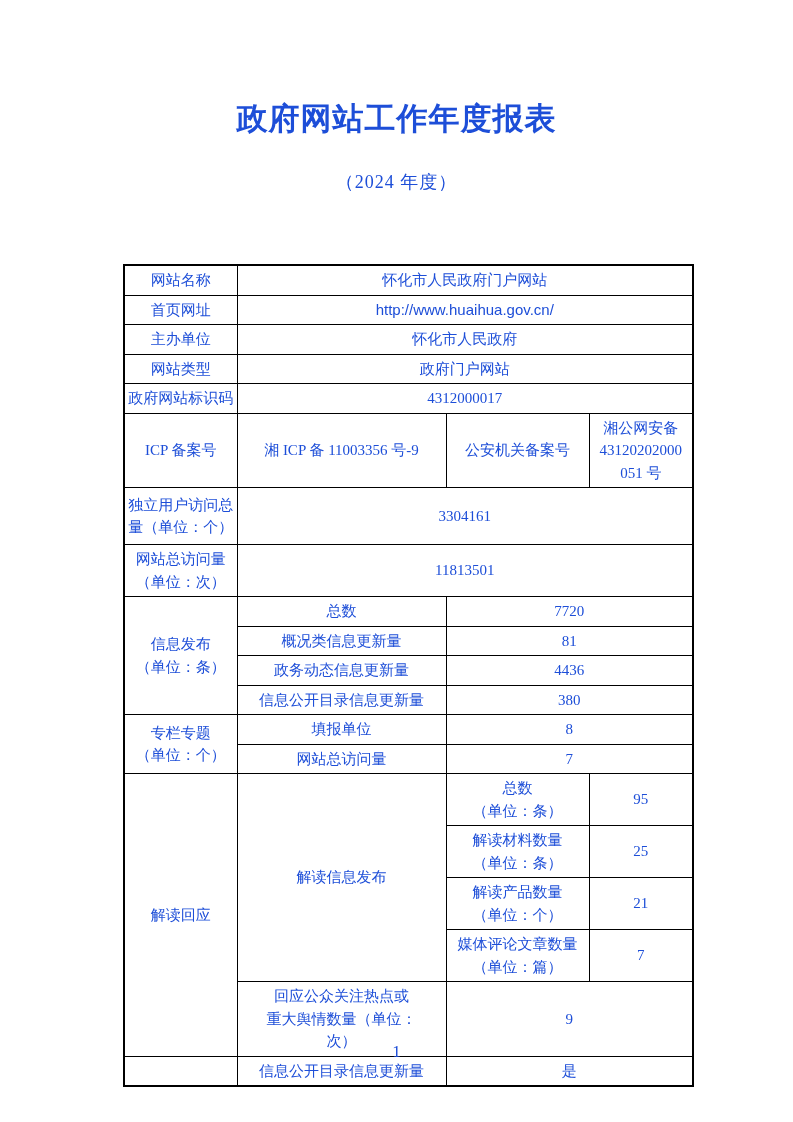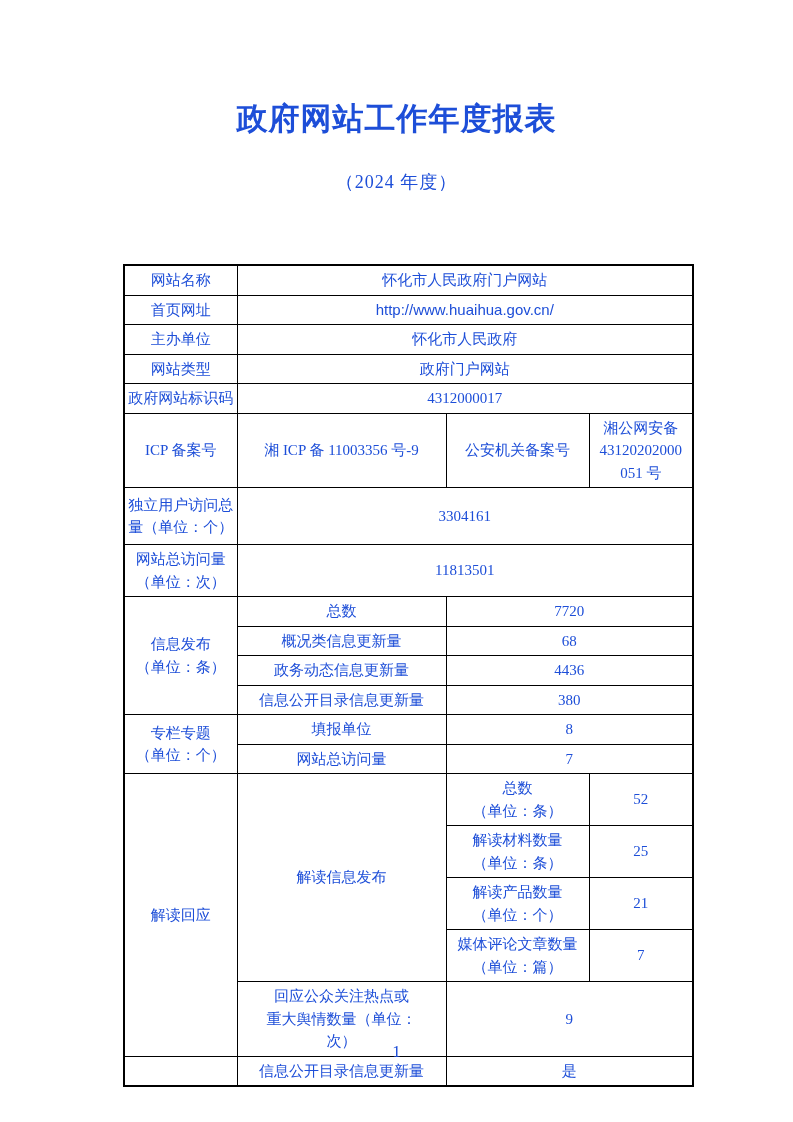--- a/index.html
+++ b/index.html
@@ -123,21 +123,21 @@
       </tr>
 
       <tr class="h27">
         <td rowspan="4">信息发布
 （单位：条）</td>
         <td>总数</td>
         <td colspan="2" class="num">7720</td>
       </tr>
       <tr class="h27">
         <td>概况类信息更新量</td>
-        <td colspan="2" class="num">68</td>
+        <td colspan="2" class="num">81</td>
       </tr>
       <tr class="h27">
         <td>政务动态信息更新量</td>
         <td colspan="2" class="num">4436</td>
       </tr>
       <tr class="h27">
         <td>信息公开目录信息更新量</td>
         <td colspan="2" class="num">380</td>
       </tr>
 
@@ -150,21 +150,21 @@
       <tr class="h27">
         <td>网站总访问量</td>
         <td colspan="2" class="num">7</td>
       </tr>
 
       <tr class="h46">
         <td rowspan="5">解读回应</td>
         <td rowspan="4">解读信息发布</td>
         <td>总数
 （单位：条）</td>
-        <td class="num">52</td>
+        <td class="num">95</td>
       </tr>
       <tr class="h46">
         <td>解读材料数量
 （单位：条）</td>
         <td class="num">25</td>
       </tr>
       <tr class="h46">
         <td>解读产品数量
 （单位：个）</td>
         <td class="num">21</td>

